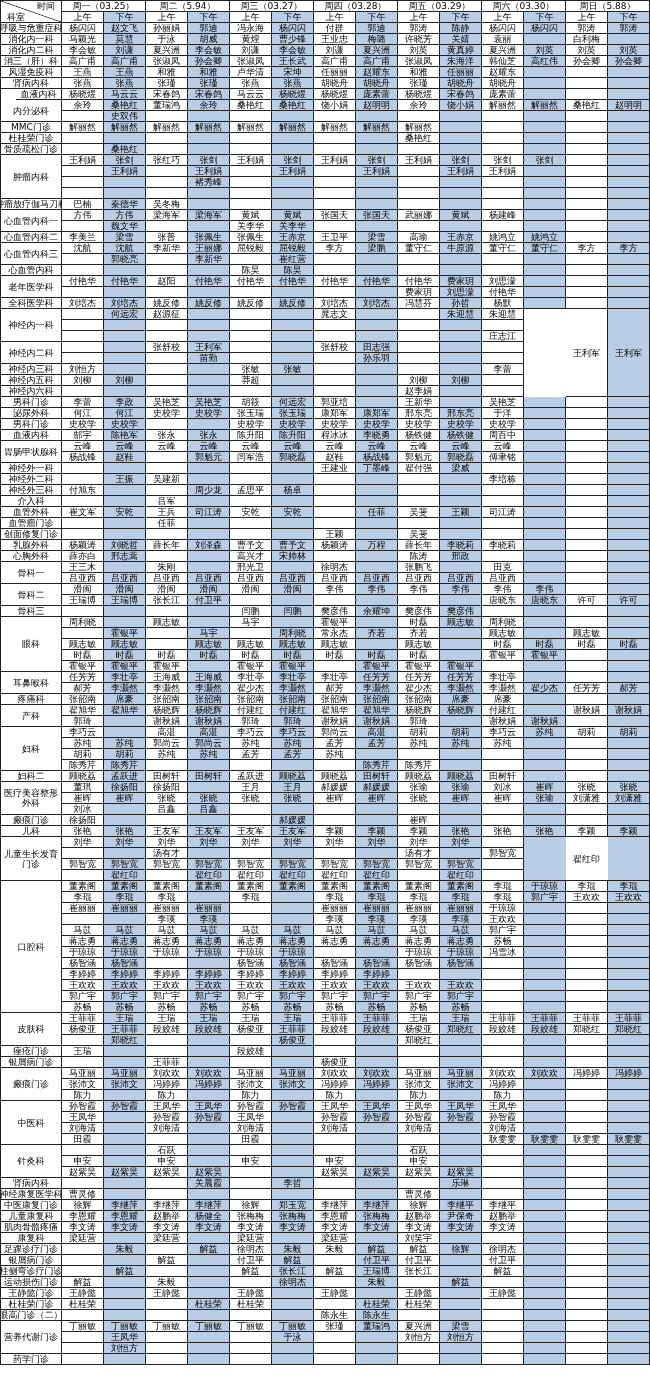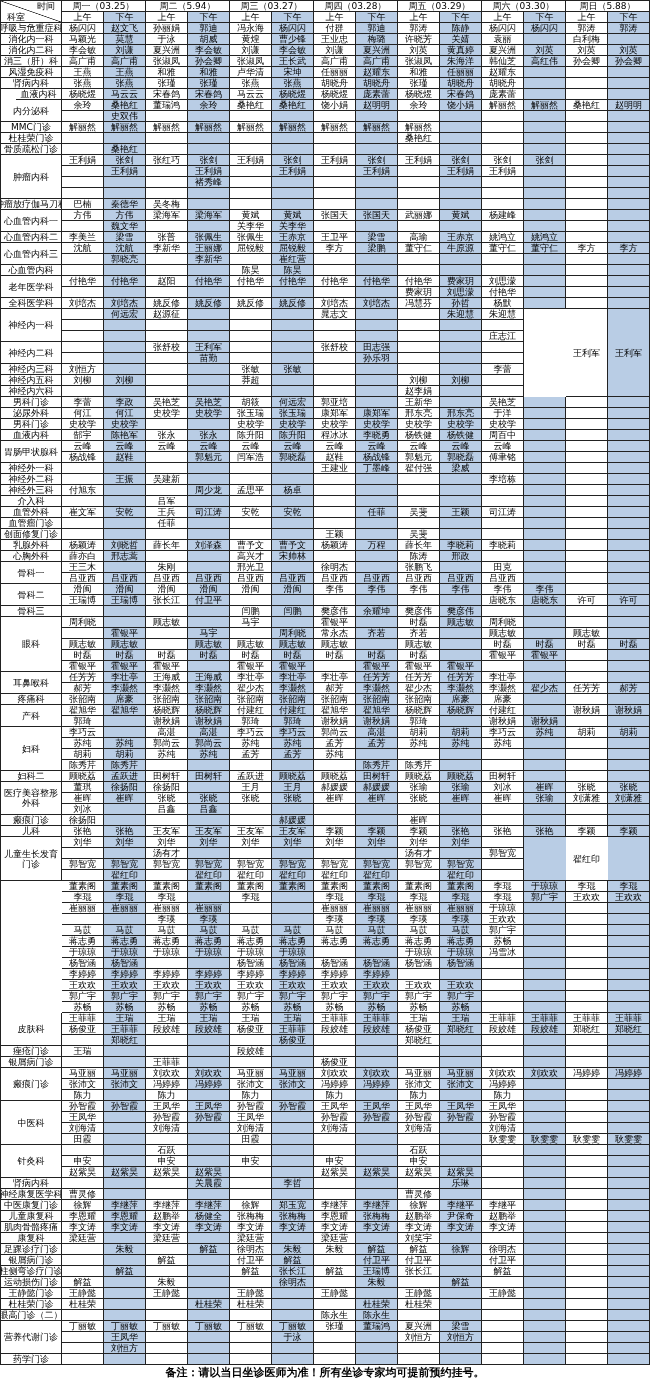--- a/index.html
+++ b/index.html
@@ -1157,20 +1157,21 @@
       <div class="cell" style="grid-area: 78 / 4;"></div>
       <div class="cell pm" style="grid-area: 78 / 5;">翟红印</div>
       <div class="cell" style="grid-area: 78 / 6;">翟红印</div>
       <div class="cell pm" style="grid-area: 78 / 7;">翟红印</div>
       <div class="cell" style="grid-area: 78 / 8;">翟红印</div>
       <div class="cell pm" style="grid-area: 78 / 9;">翟红印</div>
       <div class="cell" style="grid-area: 78 / 10;"></div>
       <div class="cell pm" style="grid-area: 78 / 11;">翟红印</div>
       <div class="cell" style="grid-area: 78 / 12;"></div>
       <div class="cell merged" style="grid-area: 75 / 13 / span 4 / span 3; background: linear-gradient(to right, rgb(185, 205, 229) 0px, rgb(185, 205, 229) 42px, rgb(255, 255, 255) 42px, rgb(255, 255, 255) 84px, rgb(185, 205, 229) 84px, rgb(185, 205, 229) 126px);">翟红印</div>
+      <div class="dept multi" style="grid-area: 79 / 1 / span 12;">口腔科</div>
       <div class="cell" style="grid-area: 79 / 2;">董素阁</div>
       <div class="cell pm" style="grid-area: 79 / 3;">董素阁</div>
       <div class="cell" style="grid-area: 79 / 4;">董素阁</div>
       <div class="cell pm" style="grid-area: 79 / 5;">董素阁</div>
       <div class="cell" style="grid-area: 79 / 6;">董素阁</div>
       <div class="cell pm" style="grid-area: 79 / 7;">董素阁</div>
       <div class="cell" style="grid-area: 79 / 8;">董素阁</div>
       <div class="cell pm" style="grid-area: 79 / 9;">董素阁</div>
       <div class="cell" style="grid-area: 79 / 10;">董素阁</div>
       <div class="cell pm" style="grid-area: 79 / 11;">董素阁</div>
@@ -1795,14 +1796,13 @@
       <div class="cell pm" style="grid-area: 122 / 7;"></div>
       <div class="cell" style="grid-area: 122 / 8;"></div>
       <div class="cell pm" style="grid-area: 122 / 9;"></div>
       <div class="cell" style="grid-area: 122 / 10;"></div>
       <div class="cell pm" style="grid-area: 122 / 11;"></div>
       <div class="cell" style="grid-area: 122 / 12;"></div>
       <div class="cell pm" style="grid-area: 122 / 13;"></div>
       <div class="cell" style="grid-area: 122 / 14;"></div>
       <div class="cell pm" style="grid-area: 122 / 15;"></div>
     </div>
-  <div class="footer">备注：请以当日坐诊医师为准！所有坐诊专家均可提前预约挂号。</div>
 </div>
 
 </body></html>

